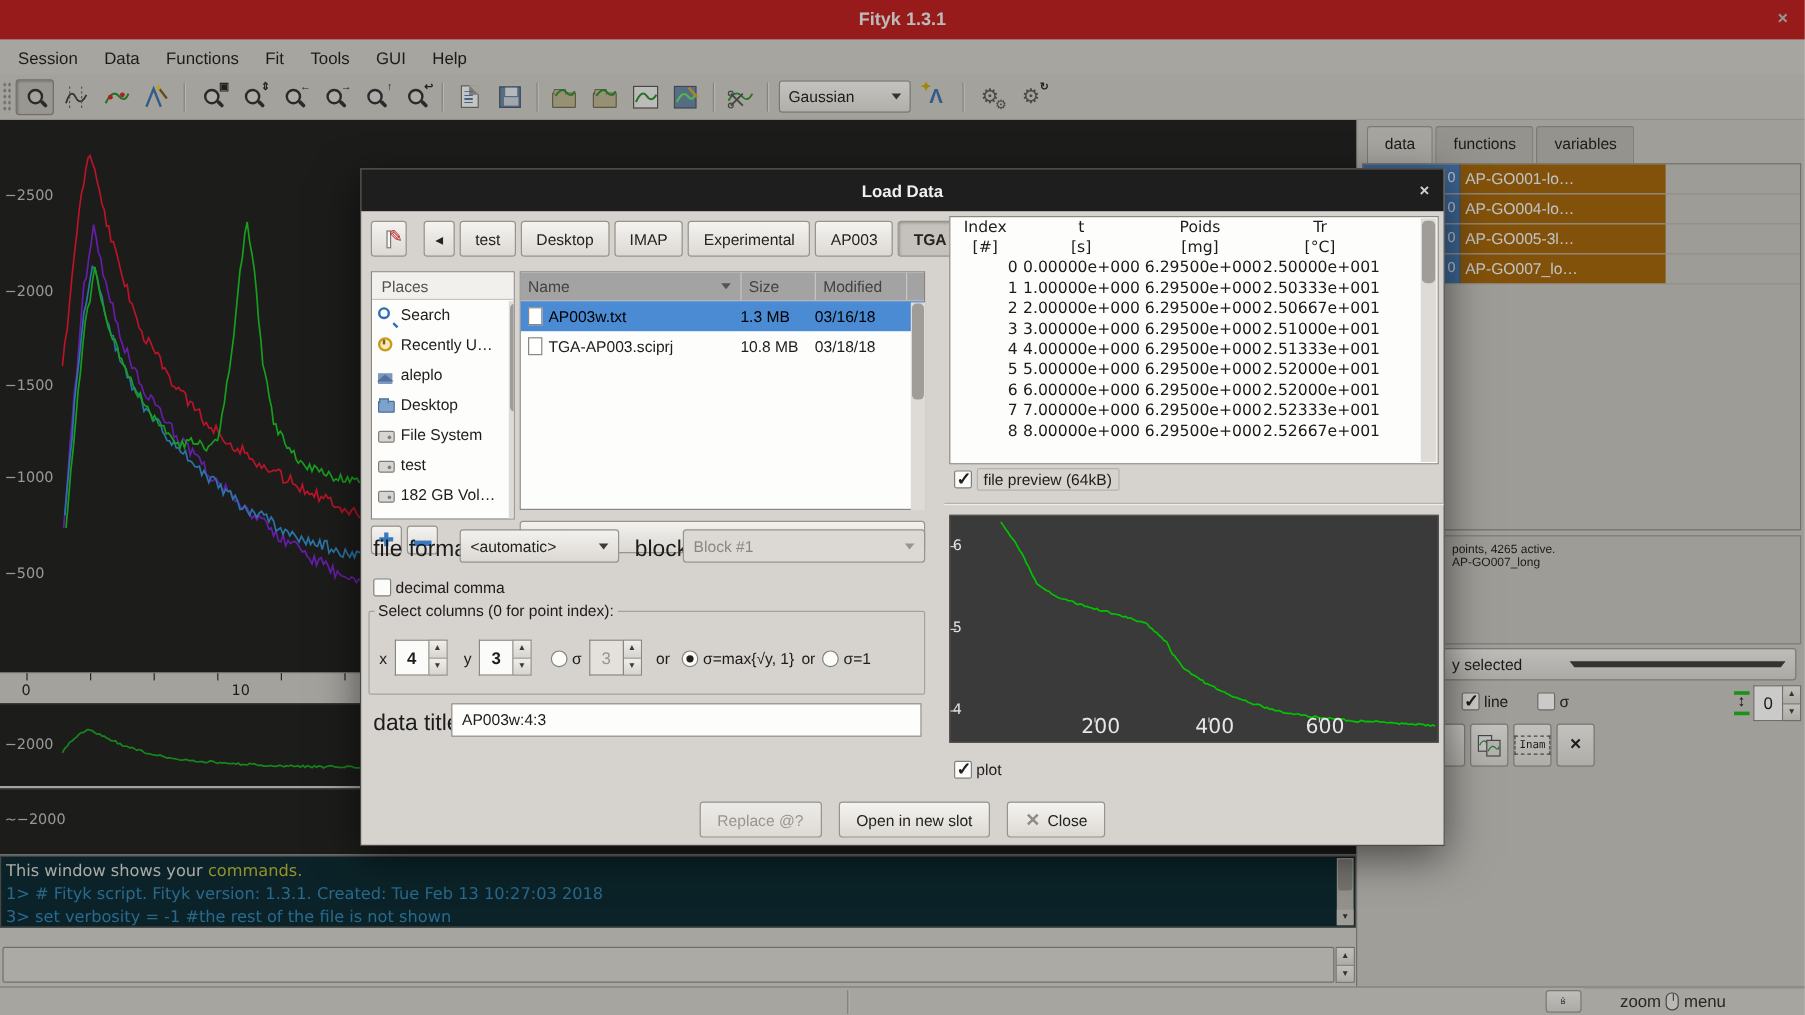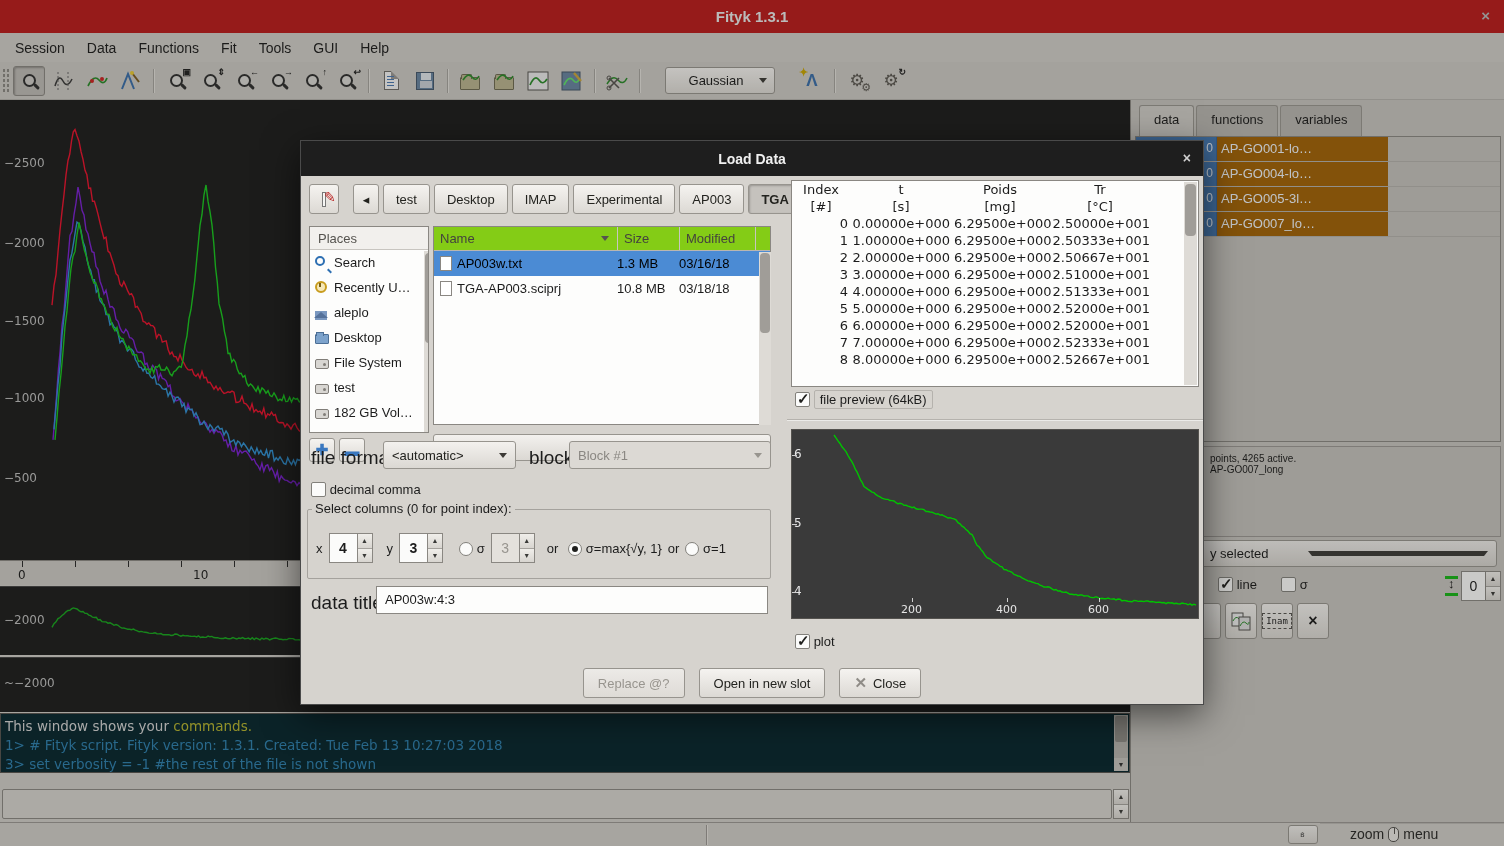--- a/index.html
+++ b/index.html
@@ -28,22 +28,22 @@
   .doc-lines { position:absolute; left:2px; top:4px; width:7px; height:10px;
     background:repeating-linear-gradient(#4a78b0 0 1px, transparent 1px 3px); }
   .save-ic { width:18px; height:18px; background:#67839f; border:1px solid #44566b; position:relative; }
   .save-ic::before { content:""; position:absolute; left:4px; top:0; width:10px; height:7px; background:#dfe4ea; }
   .save-ic::after { content:""; position:absolute; left:3px; bottom:1px; width:12px; height:7px; background:#c9cfd6; }
   .folder-ic { width:20px; height:13px; background:#b9b28f; border:1px solid #6e6a51; border-radius:1px; position:relative; margin-top:5px; }
   .folder-ic::before { content:""; position:absolute; left:0; top:-4px; width:9px; height:4px; background:#b9b28f; border:1px solid #6e6a51; border-bottom:none; border-radius:2px 2px 0 0; }
   .curve-small { position:absolute; left:1px; top:-6px; }
   .gear { font-size:17px; color:#5a5751; }
   .gear2 { font-size:11px; position:absolute; right:2px; bottom:2px; color:#5a5751; }
-  .fselect { height:27px; width:110px; margin:0 20px; background:linear-gradient(#f4f2ef,#dcd9d4); border:1px solid #97948e;
-    border-radius:3px; display:flex; align-items:center; padding:0 7px;text-align:center; }
+  .fselect { height:27px; width:110px; margin:0 4px; background:linear-gradient(#f4f2ef,#dcd9d4); border:1px solid #97948e;
+    border-radius:3px; display:flex; align-items:center; padding:0 7px; }
   .fselect .lbl { flex:1; font-size:13px; }
   .tri-dn { width:0; height:0; border:4px solid transparent; border-top:5px solid #3c3a36; margin-top:4px; }
   .lambda { color:#3a6ea8; font-weight:bold; font-size:17px; }
   .plus-y { position:absolute; left:3px; top:0; color:#c8a400; font-weight:bold; font-size:11px; }
 
   
   #main-plot { left:0; top:100px; width:1130px; height:460px; background:#1d1d1d; }
   .ylab { position:absolute; left:4px; color:#bdbdbd; font-size:12px; font-family:"DejaVu Sans", sans-serif; }
   #xaxis { left:0; top:560px; width:1130px; height:25px; background:#cbc8c3; border-top:1px solid #8a8782; }
   .xtick { position:absolute; top:0; width:1px; height:6px; background:#2b2b2b; }
@@ -131,21 +131,21 @@
   .pi-folder { background:#7da3cc; border:1px solid #4c6f96; width:14px; height:10px; margin-top:3px; border-radius:1px; position:relative; }
   .pi-folder::before { content:""; position:absolute; left:0; top:-3px; width:6px; height:3px; background:#7da3cc; border:1px solid #4c6f96; border-bottom:none; }
   .pi-drive { background:#d8d6d2; border:1px solid #807d78; width:14px; height:10px; margin-top:3px; border-radius:2px; position:relative; }
   .pi-drive::after { content:""; position:absolute; right:2px; top:3px; width:3px; height:3px; border-radius:50%; background:#807d78; }
   #places-scroll { position:absolute; left:114px; top:24px; width:12px; height:182px; background:#dedbd6; }
   #places-scroll .thumb { position:absolute; left:1px; top:2px; width:10px; height:90px; background:#a09d98; border-radius:4px; }
   #pm-btns { position:absolute; left:8px; top:297px; display:flex; }
   #pm-btns .btn { width:26px; height:24px; margin-right:4px; font-weight:bold; }
   .plus-g { color:#3a78c0; font-size:15px; } .minus-g { color:#3a78c0; font-size:15px; }
   #filelist { position:absolute; left:132px; top:85px; width:338px; height:199px; background:#fdfdfc; border:1px solid #8a8782; }
-  .fl-hdr { height:24px; display:flex; background:#84cc16; border-bottom:1px solid #b9b6b1; color:#44423e; }
+  .fl-hdr { height:24px; display:flex; background:#a3a3a3; border-bottom:1px solid #b9b6b1; color:#44423e; }
   .fl-hdr div { padding:4px 6px; border-right:1px solid #c8c5c0; }
   .fl-name { width:184px; position:relative; } .fl-size { width:62px; } .fl-mod { width:76px; }
   .fl-sort { position:absolute; right:8px; top:9px; width:0; height:0; border:4px solid transparent; border-top:5px solid #55534f; }
   .file-row { height:25px; display:flex; align-items:center; font-size:13px; }
   .file-row.selected { background:#4b8bd4; color:#000000; }
   .file-row .fi { margin:0 5px 0 6px; }
   .file-doc { width:12px; height:15px; background:#fff; border:1px solid #8a8782; position:relative; }
   .file-row .fn { width:160px; white-space:nowrap; overflow:hidden; }
   .file-row .fs { width:62px; } .file-row .fm { width:70px; }
   #fl-scroll { position:absolute; left:325px; top:25px; width:12px; height:173px; background:#dedbd6; }
@@ -169,21 +169,21 @@
   .pt-grid { display:grid; grid-template-columns:58px 102px 96px 104px; }
   .pt-grid div { text-align:right; padding:1px 2px; white-space:nowrap; }
   .pt-head div { text-align:center; }
   #pt-scroll { position:absolute; right:1px; top:1px; width:13px; height:203px; background:#dedbd6; }
   #pt-scroll .thumb { position:absolute; left:1px; top:2px; width:11px; height:52px; background:#a09d98; border-radius:4px; }
   #fp-row { position:absolute; left:494px; top:251px; }
   .boxed-lab { border:1px solid #b5b2ad; padding:1px 5px; border-radius:2px; }
   #dlg-sep { position:absolute; left:486px; top:278px; width:416px; height:1px; background:#b5b2ad; box-shadow:0 1px 0 #ecebe8; }
   #prev-plot { position:absolute; left:490px; top:288px; width:408px; height:190px; background:#3a3a3a; border:1px solid #55534f; }
   .pp-ylab { position:absolute; left:2px; color:#e6e6e6; font-size:12px; font-family:"DejaVu Sans", sans-serif; }
-  .pp-xlab { position:absolute; bottom:2px; color:#e6e6e6; font-size:11px; font-family:"DejaVu Sans", sans-serif; }
+  .pp-xlab { position:absolute; bottom:2px; color:#e6e6e6; font-size:17px; font-family:"DejaVu Sans", sans-serif; }
   .pp-tick { position:absolute; bottom:16px; width:1px; height:4px; background:#cfcfcf; }
   .pp-ytick { position:absolute; left:0px; width:5px; height:1px; background:#cfcfcf; }
   #plot-row { position:absolute; left:494px; top:493px; }
   #dlg-btns { position:absolute; left:0; top:527px; width:902px; display:flex; justify-content:center; gap:14px; }
   #dlg-btns .btn { height:30px; padding:0 14px; }
   .close-x { color:#8f8c87; font-weight:bold; margin-right:6px; font-size:15px; }
   svg { display:block; }
 </style>
 </head>
 <body>

